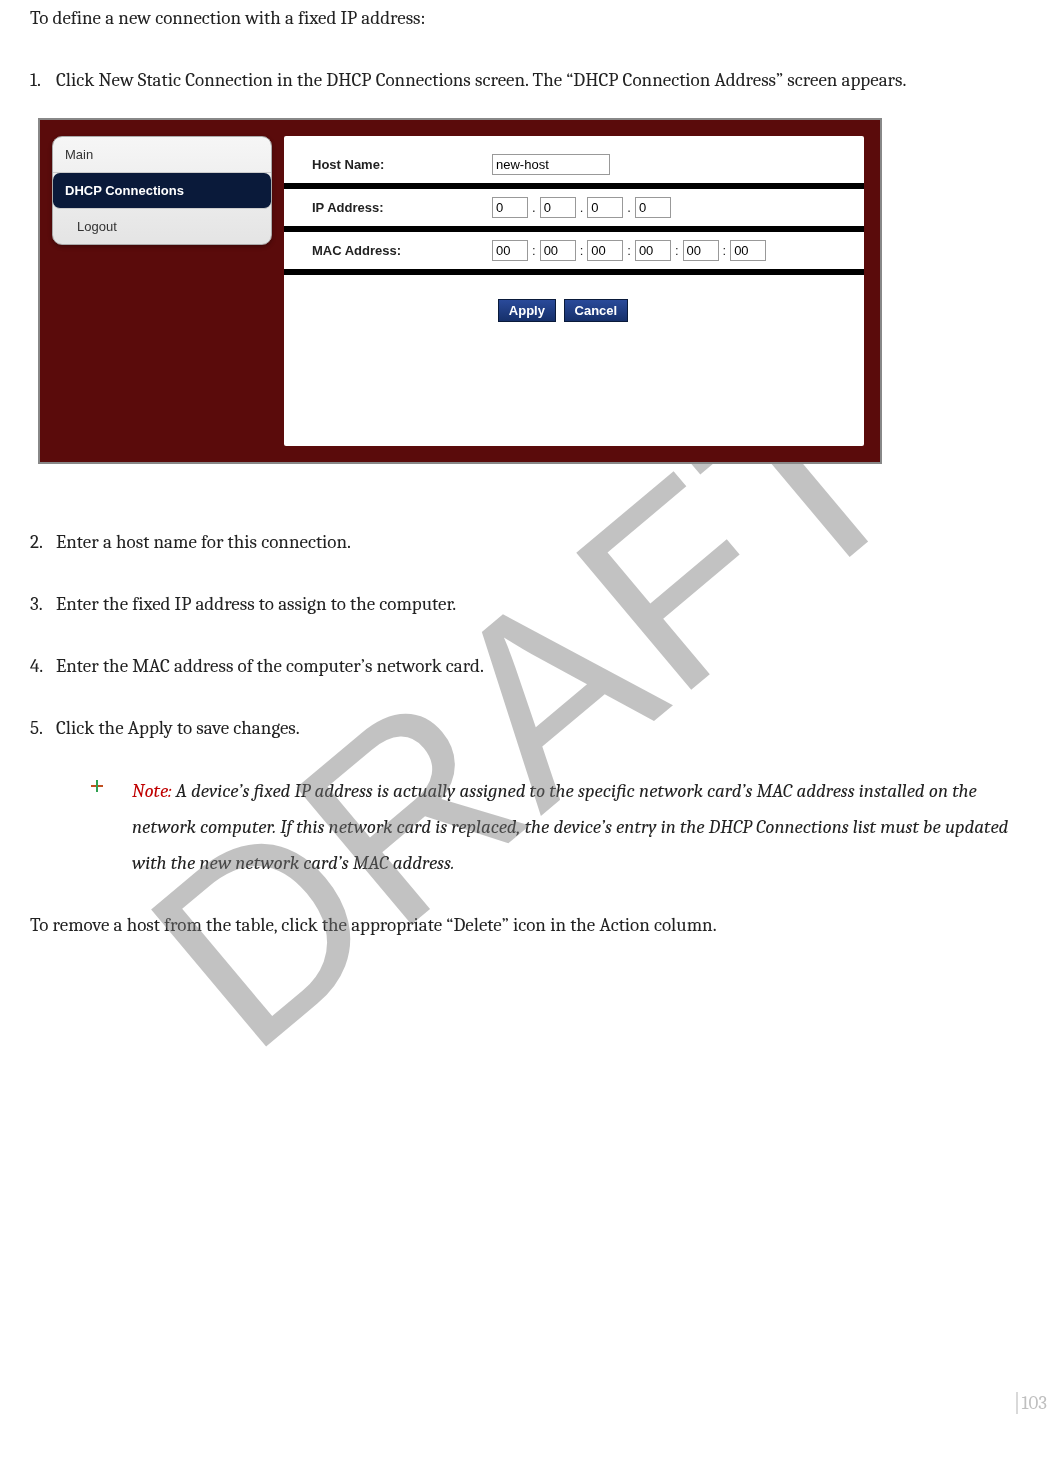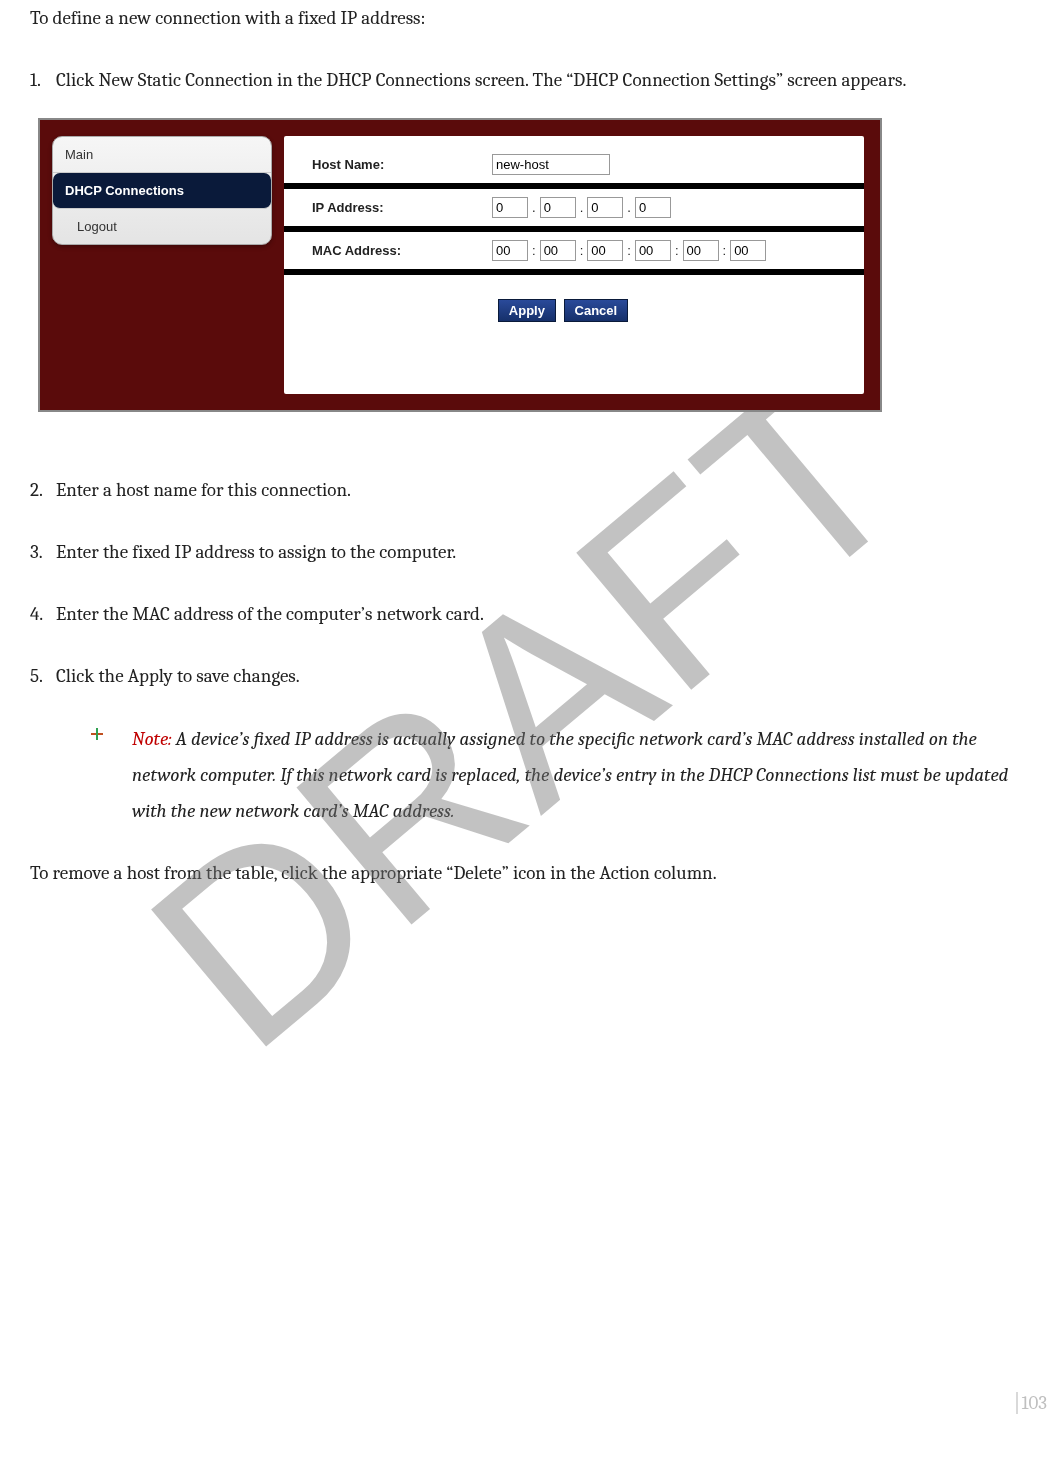--- a/index.html
+++ b/index.html
@@ -40,21 +40,21 @@
     margin: 20px 0 60px 8px;
     border: 2px solid #888;
     width: 840px;
     background: #fff;
     position: relative;
     z-index: 10;
   }
   .shot {
     display: flex;
     background: #5a0b0b;
-    height: 290px;
+    height: 342px;
     position: relative;
   }
   .shot-side {
     width: 220px;
     padding: 16px 12px 0 12px;
   }
   .side-panel {
     background: linear-gradient(#f6f6f6, #e4e4e4);
     border: 1px solid #aaa;
     border-radius: 10px;
@@ -142,21 +142,21 @@
 </head>
 <body>
 
 <div class="page">
   <div class="watermark">DRAFT</div>
 
   <p class="body-text intro">To define a new connection with a fixed IP address:</p>
 
   <div class="body-text step" style="margin-bottom:10px;">
     <span class="step-num">1.</span>
-    <span class="step-body">Click New Static Connection in the DHCP Connections screen. The “DHCP Connection Settings” screen appears.</span>
+    <span class="step-body">Click New Static Connection in the DHCP Connections screen. The “DHCP Connection Address” screen appears.</span>
   </div>
 
   <div class="shot-wrap">
     <div class="shot">
       <div class="shot-side">
         <div class="side-panel">
           <div class="side-item">Main</div>
           <div class="side-item active">DHCP Connections</div>
           <div class="side-item">Logout</div>
         </div>

